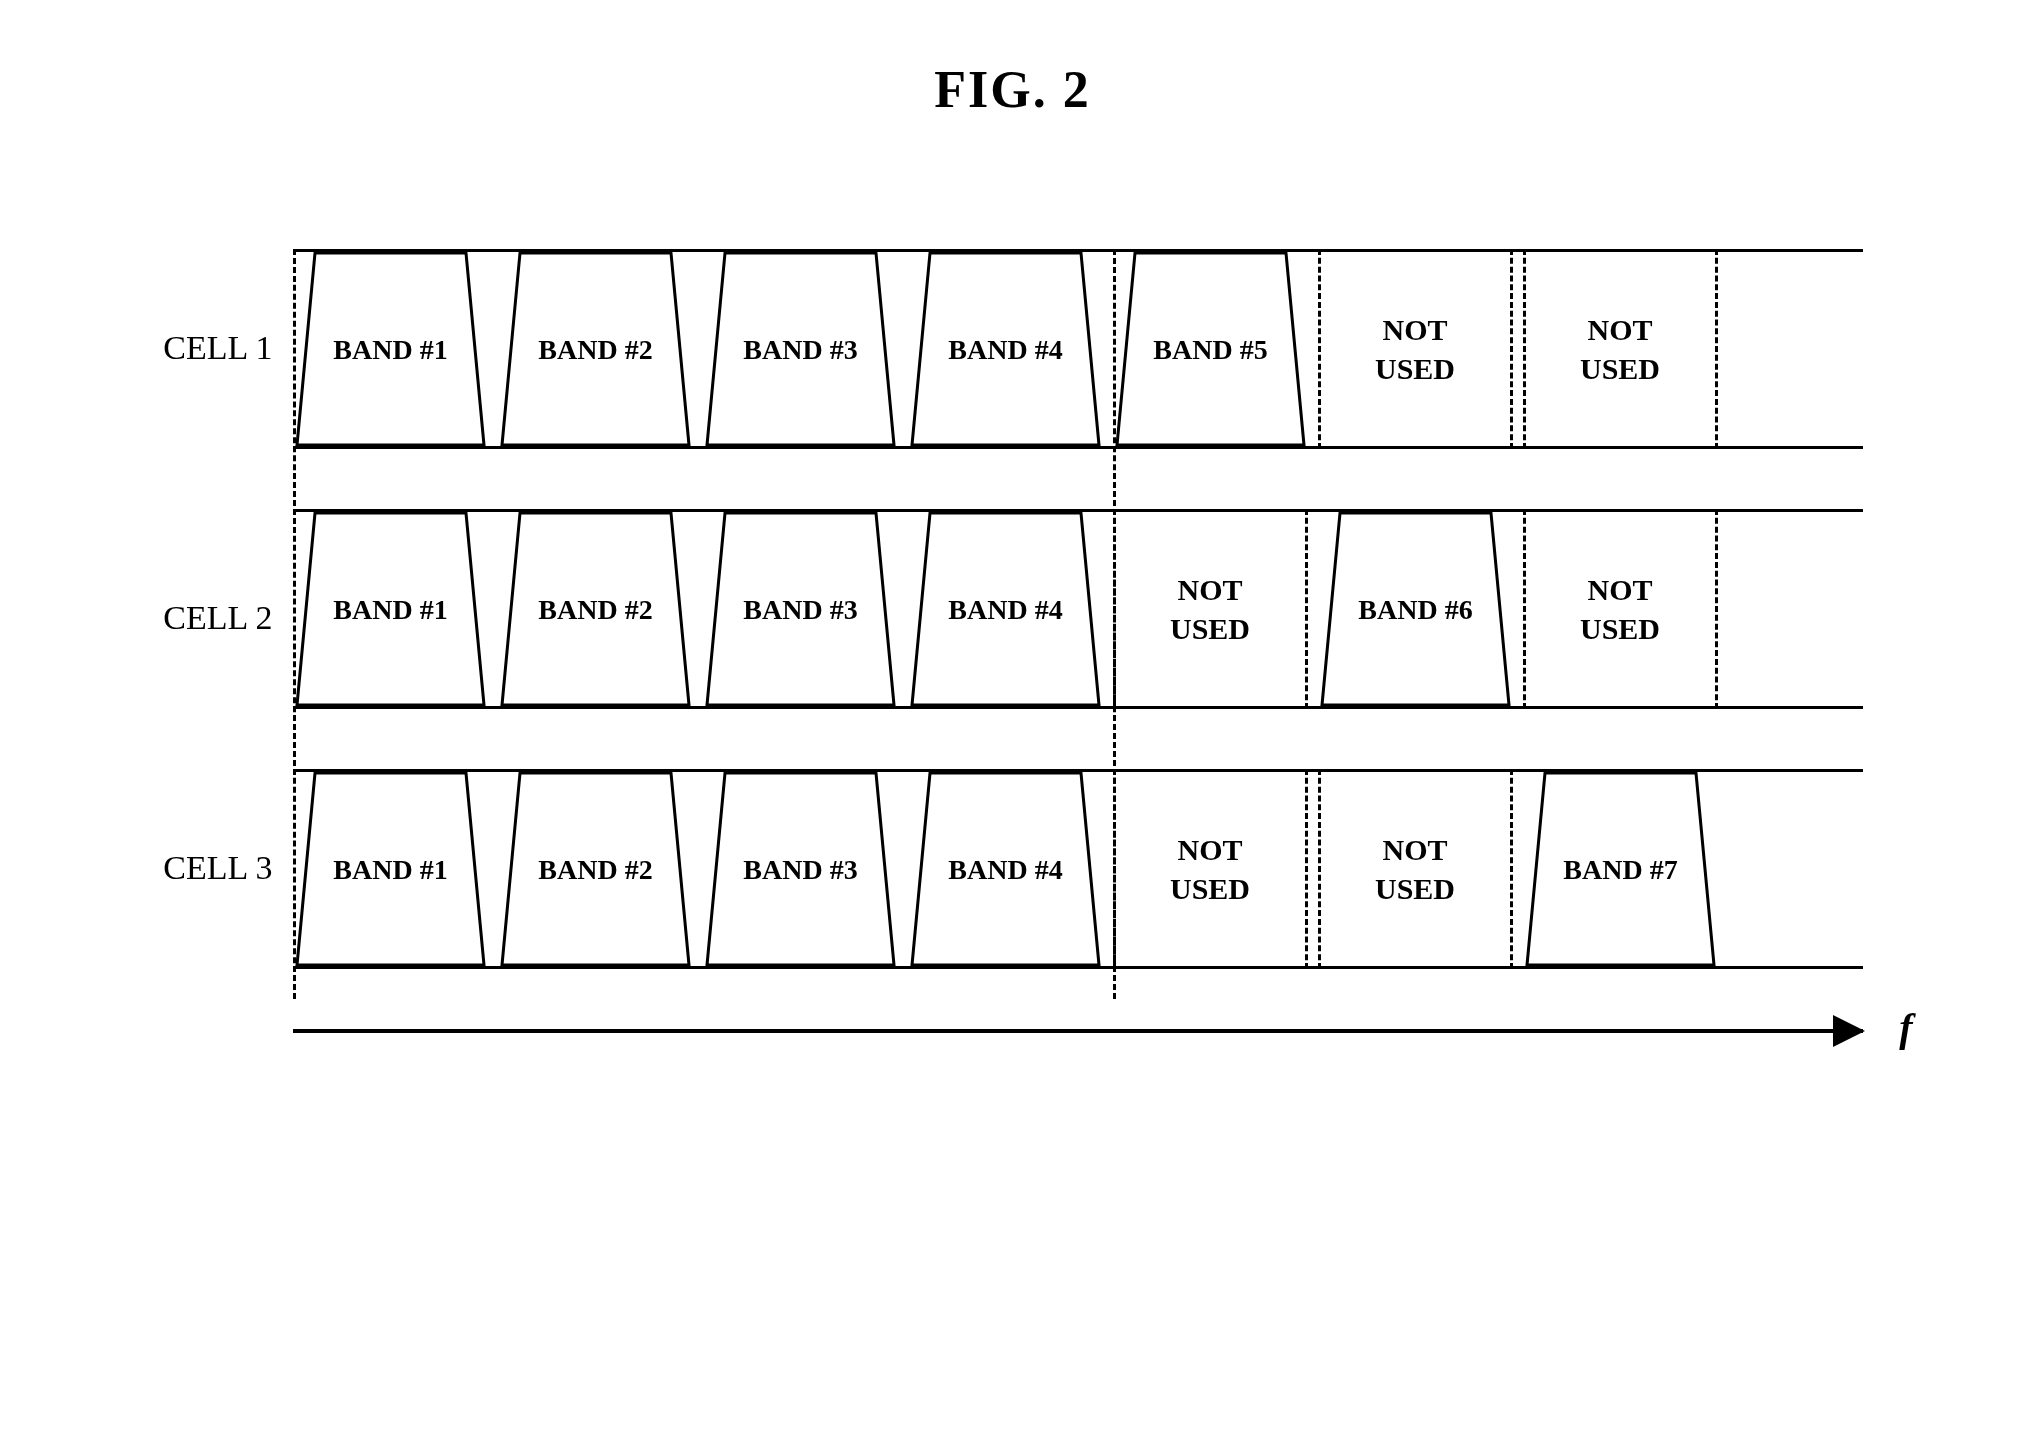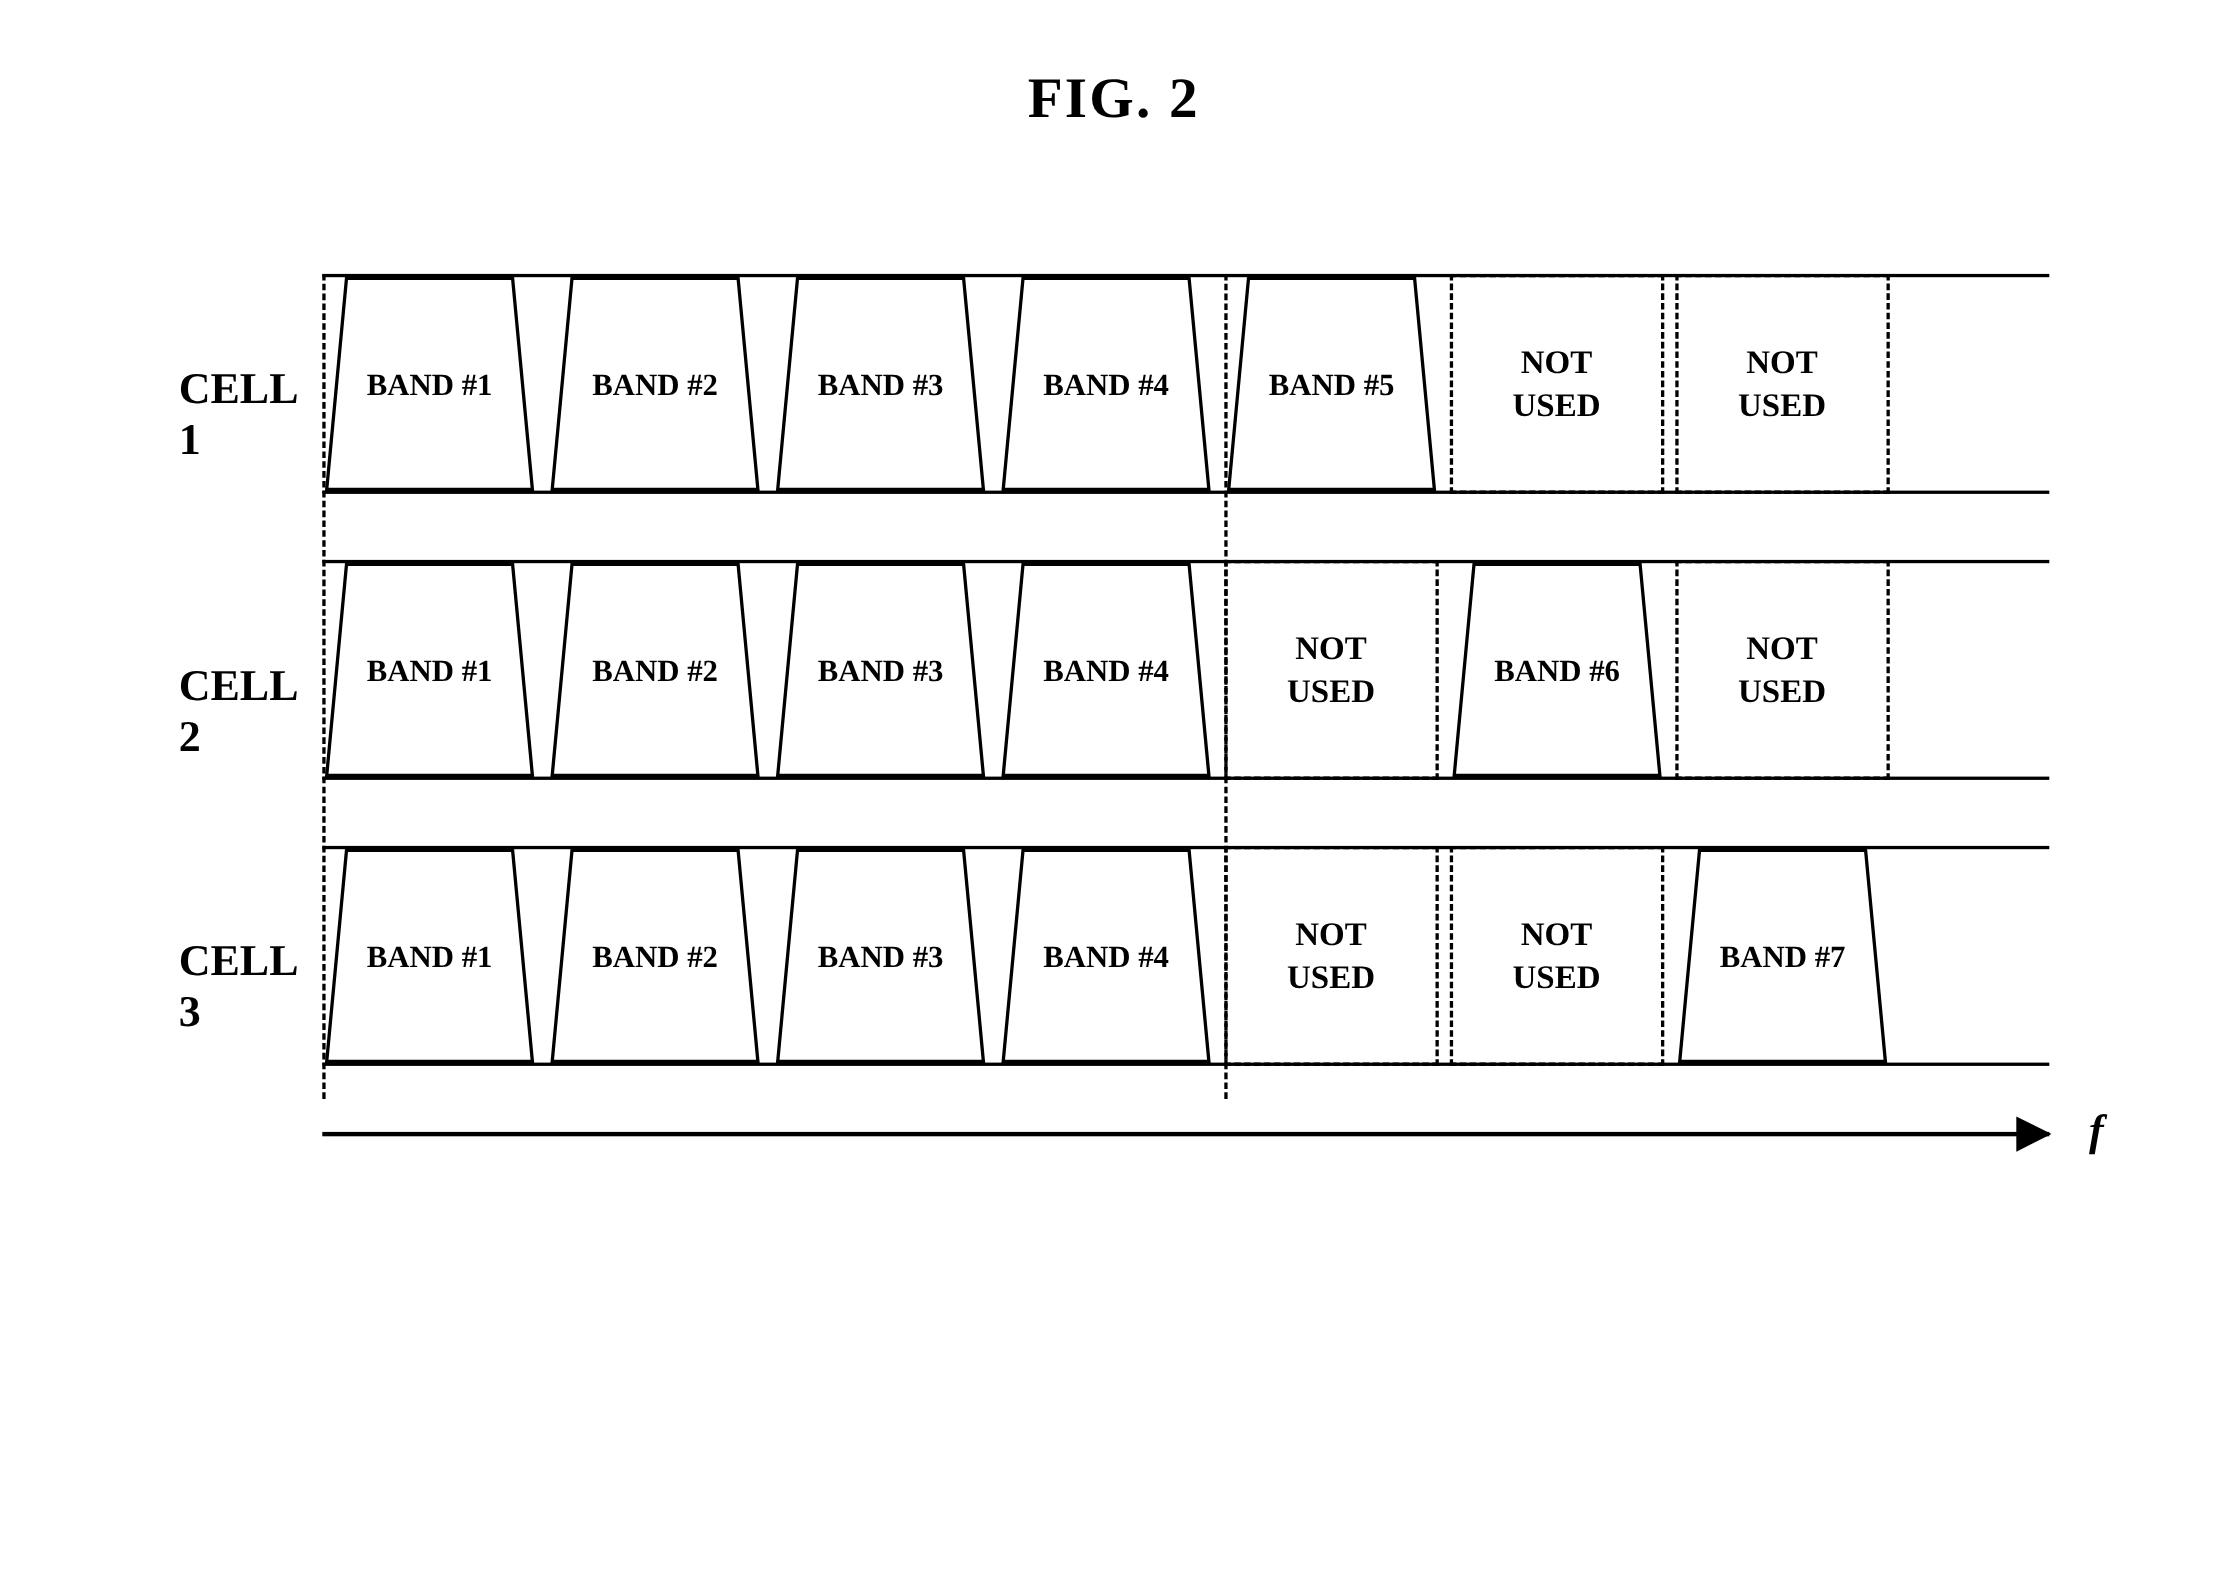--- a/index.html
+++ b/index.html
@@ -28,22 +28,22 @@
       letter-spacing: 2px;
     }
     .diagram-container {
       position: relative;
       width: 1700px;
       height: 950px;
     }
     
     .row-label {
       position: absolute;
-      font-size: 40px;
-      font-weight: bold;
+      font-size: 34px;
+      font-weight: normal;
       left: 0;
       display: flex;
       align-items: center;
       justify-content: flex-end;
       width: 110px;
     }
     
     .row-box {
       position: absolute;
       left: 130px;

